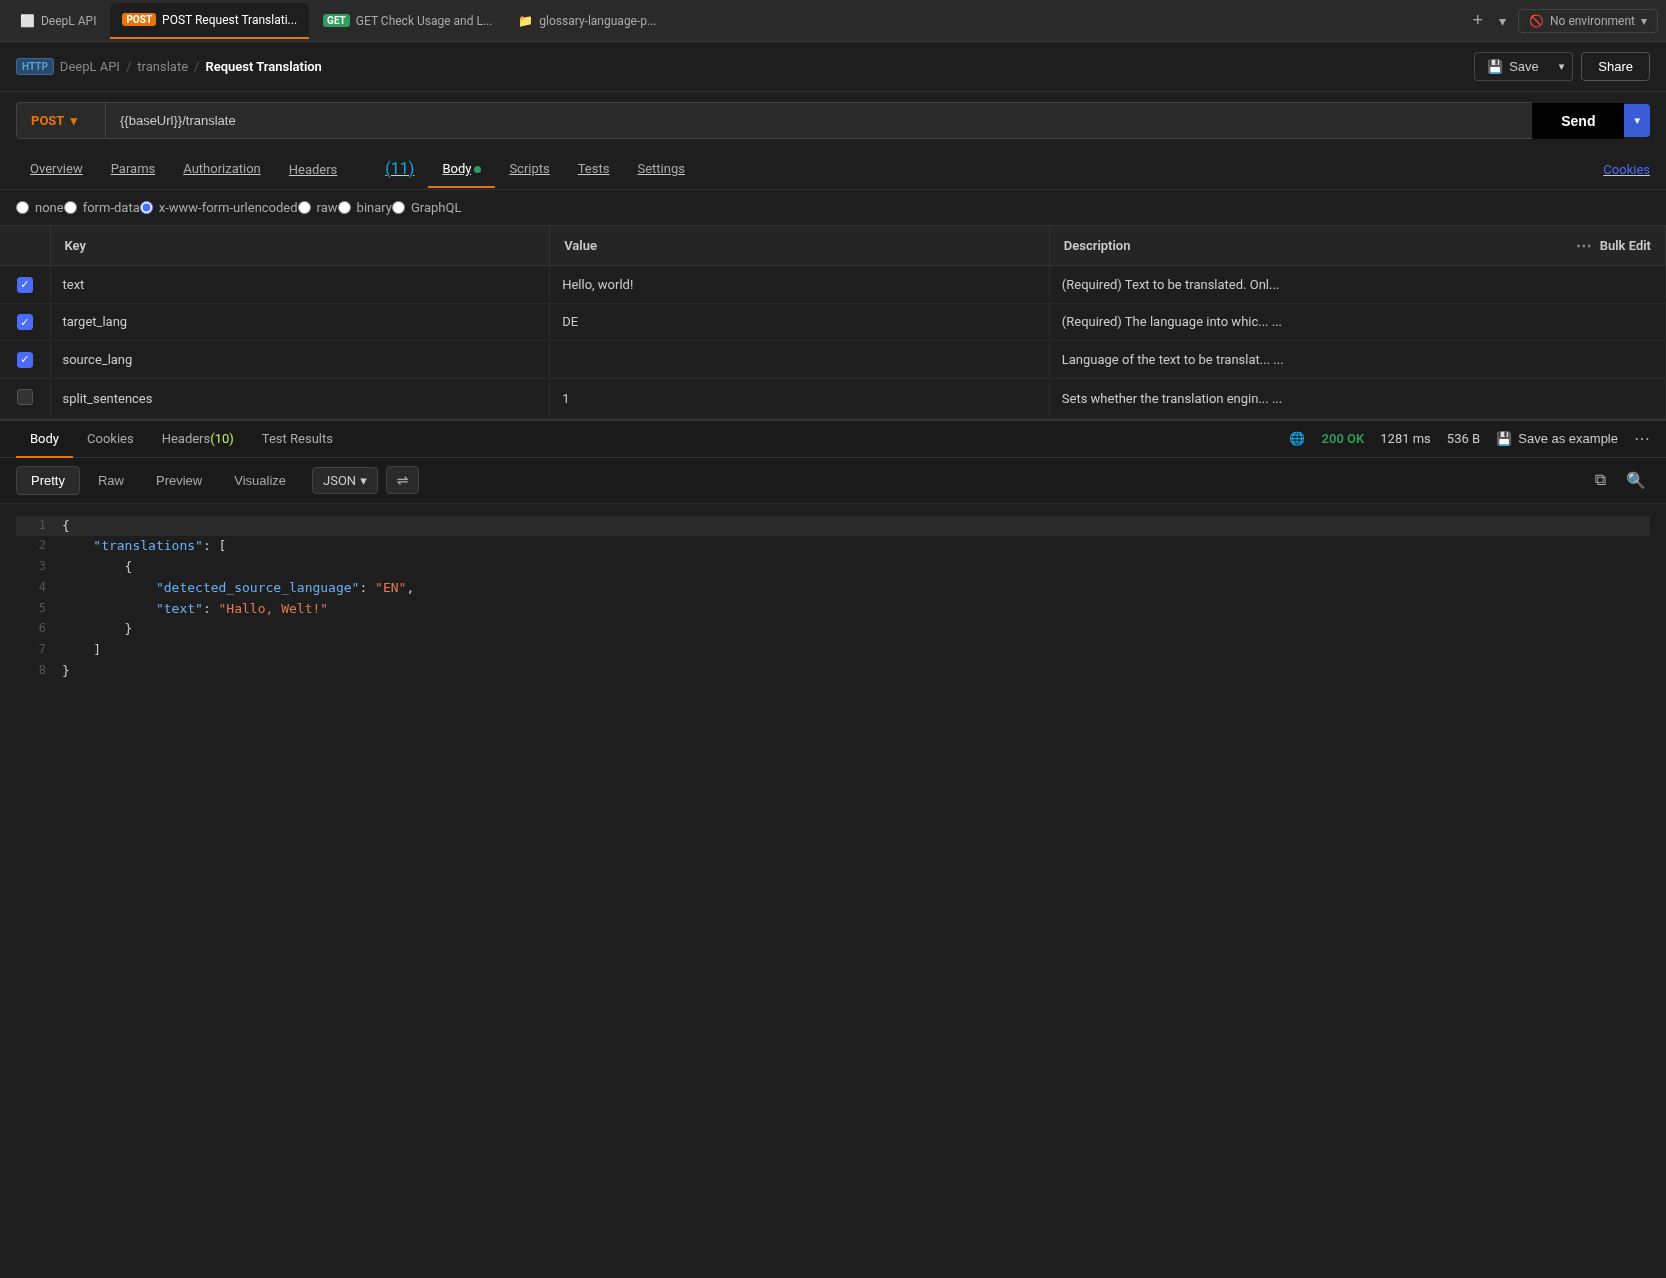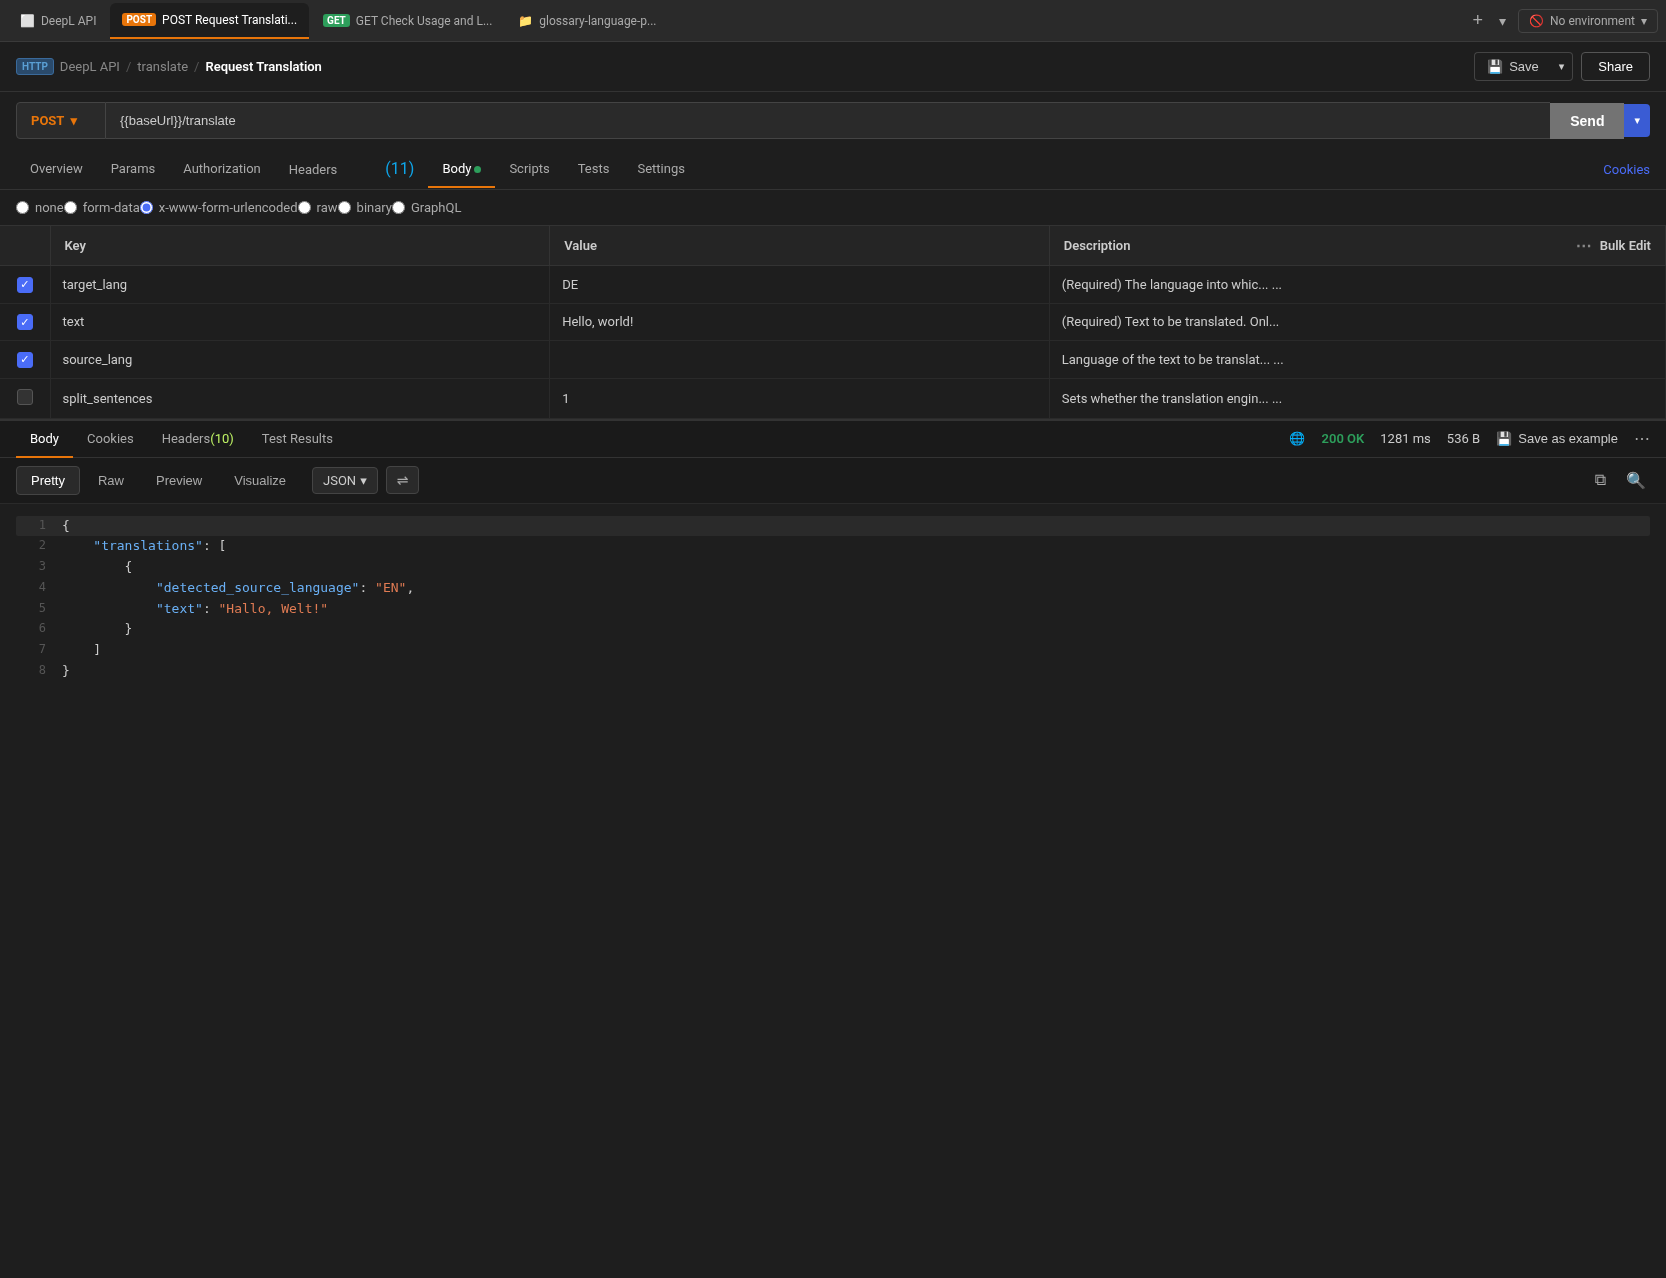--- a/index.html
+++ b/index.html
@@ -183,46 +183,47 @@
       background: #2a2a2a;
       border: 1px solid #444;
       border-left: none;
       border-right: none;
       color: #ccc;
       padding: 10px 14px;
       font-size: 13px;
       outline: none;
     }
     .send-btn {
-      background: #737373;
+      background: #000000;
       border: none;
       border-radius: 0 0 0 0;
       color: #fff;
       cursor: pointer;
-      padding: 10px 20px;
+      padding: 10px 29px;
       font-size: 14px;
       font-weight: 600;
     }
     .send-dropdown-btn {
       background: #3a5cd4;
       border: none;
       border-radius: 0 4px 4px 0;
       color: #fff;
       cursor: pointer;
       padding: 10px 10px;
       font-size: 11px;
     }
 
     
     .tabs-nav {
       display: flex;
       align-items: center;
       padding: 0 16px;
       background: #1e1e1e;
       border-bottom: 1px solid #333;
+      text-decoration: underline;
     }
     .nav-tab {
       padding: 10px 14px;
       cursor: pointer;
       color: #aaa;
       font-size: 13px;
       white-space: nowrap;
       border-bottom: 2px solid transparent;
       margin-bottom: -1px;
     }
@@ -586,31 +587,31 @@
             </span>
           </div>
         </th>
       </tr>
     </thead>
     <tbody>
       <tr>
         <td class="check-col">
           <div class="checkbox-custom checked"></div>
         </td>
-        <td>target_lang</td>
-        <td>DE</td>
-        <td class="desc-trunc">(Required) The language into whic... ...</td>
+        <td>text</td>
+        <td>Hello, world!</td>
+        <td class="desc-trunc">(Required) Text to be translated. Onl...</td>
       </tr>
       <tr>
         <td class="check-col">
           <div class="checkbox-custom checked"></div>
         </td>
-        <td>text</td>
-        <td>Hello, world!</td>
-        <td class="desc-trunc">(Required) Text to be translated. Onl...</td>
+        <td>target_lang</td>
+        <td>DE</td>
+        <td class="desc-trunc">(Required) The language into whic... ...</td>
       </tr>
       <tr>
         <td class="check-col">
           <div class="checkbox-custom checked"></div>
         </td>
         <td>source_lang</td>
         <td></td>
         <td class="desc-trunc">Language of the text to be translat... ...</td>
       </tr>
       <tr>

